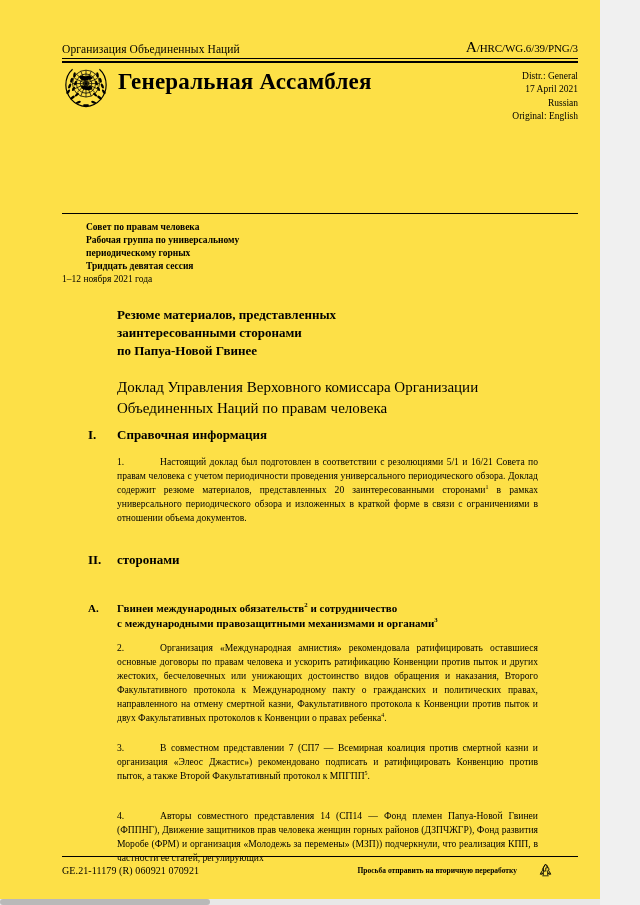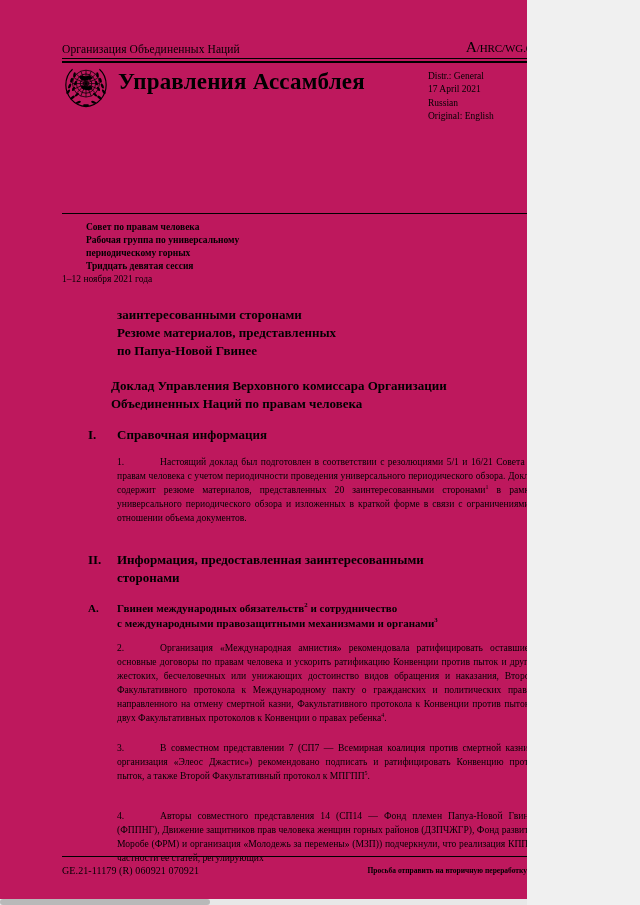--- a/index.html
+++ b/index.html
@@ -6,23 +6,23 @@
     margin: 0;
     padding: 0;
     background: #f0f0f0;
   }
   body {
     font-family: "Liberation Serif", "DejaVu Serif", serif;
     color: #000;
   }
   .page {
     position: relative;
-    width: 527px;
+    width: 600px;
     height: 905px;
-    background: #be185d;
+    background: #fde047;
     overflow: hidden;
     box-sizing: border-box;
   }
 
   
   .masthead {
     position: absolute;
     left: 62px;
     top: 38px;
     width: 516px;
@@ -78,21 +78,21 @@
     letter-spacing: 0.2px;
     flex: 1 1 auto;
   }
   .distr {
     flex: 0 0 auto;
     width: 150px;
     padding-top: 8px;
     font-size: 9.5px;
     line-height: 1.42;
   }
-  .distr div { white-space: nowrap; }
+  .distr div { white-space: nowrap; text-align: right; }
 
   .header-bottom-rule {
     position: absolute;
     left: 62px;
     top: 213px;
     width: 516px;
     border-top: 1.6px solid #000;
   }
 
   
@@ -112,25 +112,25 @@
     position: absolute;
     left: 117px;
     top: 306px;
     width: 420px;
     font-size: 13px;
     font-weight: bold;
     line-height: 1.38;
   }
   .doc-subtitle {
     position: absolute;
-    left: 111px;
+    left: 117px;
     top: 377px;
     width: 420px;
-    font-size: 13px;
-    font-weight: bold;
+    font-size: 15px;
+    font-weight: normal;
     line-height: 1.42;
   }
 
   
   .section {
     position: absolute;
     left: 88px;
     width: 450px;
     display: flex;
   }
@@ -191,21 +191,21 @@
     display: flex;
     align-items: center;
     justify-content: space-between;
     font-size: 10px;
     text-align: center;
   }
   .gecode { letter-spacing: 0.1px; white-space: nowrap; }
   .recycle-wrap {
     display: flex;
     align-items: center;
-    gap: 10px;
+    gap: 20px;
     font-size: 7.5px;
     font-weight: bold;
     white-space: nowrap;
     padding-right: 24px;
   }
   .recycle-icon { width: 17px; height: 17px; flex: 0 0 auto; }
 
   .scrollbar {
     position: absolute;
     left: 0;
@@ -281,63 +281,62 @@
           <line x1="26" y1="56" x2="74" y2="34"></line>
           <line x1="39" y1="19" x2="61" y2="71"></line>
           <line x1="61" y1="19" x2="39" y2="71"></line>
         </g>
         <g fill="#000">
           <path d="M36 30 C42 27 48 31 52 29 C57 27 62 30 64 34 C60 38 56 36 52 38 C47 41 41 38 38 35 Z"></path>
           <path d="M40 50 C46 48 52 52 57 50 C61 49 64 52 63 56 C58 60 50 59 45 57 C41 55 39 53 40 50 Z"></path>
         </g>
       </svg>
     </div>
-    <div class="ga-title">Управления Ассамблея</div>
+    <div class="ga-title">Генеральная Ассамблея</div>
     <div class="distr">
       <div>Distr.: General</div>
       <div>17 April 2021</div>
       <div>Russian</div>
       <div>Original: English</div>
     </div>
   </div>
 
   <div class="header-bottom-rule"></div>
 
   <div class="council">
     <div class="line b">Совет по правам человека</div>
     <div class="line b">Рабочая группа по универсальному</div>
     <div class="line b">периодическому горных</div>
     <div class="line b">Тридцать девятая сессия</div>
     <div class="line">1–12 ноября 2021 года</div>
   </div>
 
   <div class="doc-title">
+    <div>Резюме материалов, представленных</div>
     <div>заинтересованными сторонами</div>
-    <div>Резюме материалов, представленных</div>
     <div>по Папуа-Новой Гвинее</div>
   </div>
 
   <div class="doc-subtitle">
     <div>Доклад Управления Верховного комиссара Организации</div>
     <div>Объединенных Наций по правам человека</div>
   </div>
 
   <div class="section sec-level1 sec-1">
     <div class="num">I.</div>
     <div class="stitle">Справочная информация</div>
   </div>
 
   <div class="para p1">
     <span class="pnum">1.</span><span>Настоящий доклад был подготовлен в соответствии с резолюциями 5/1 и 16/21 Совета по правам человека с учетом периодичности проведения универсального периодического обзора. Доклад содержит резюме материалов, представленных 20 заинтересованными сторонами</span><sup>1</sup><span> в рамках универсального периодического обзора и изложенных в краткой форме в связи с ограничениями в отношении объема документов.</span>
   </div>
 
   <div class="section sec-level1 sec-2">
     <div class="num">II.</div>
     <div class="stitle">
-      <div>Информация, предоставленная заинтересованными</div>
       <div>сторонами</div>
     </div>
   </div>
 
   <div class="section sec-level2 sec-a">
     <div class="num">A.</div>
     <div class="stitle">
       <div><span>Гвинеи международных обязательств</span><sup>2</sup><span> и сотрудничество</span></div>
       <div><span>с международными правозащитными механизмами и органами</span><sup>3</sup></div>
     </div>

